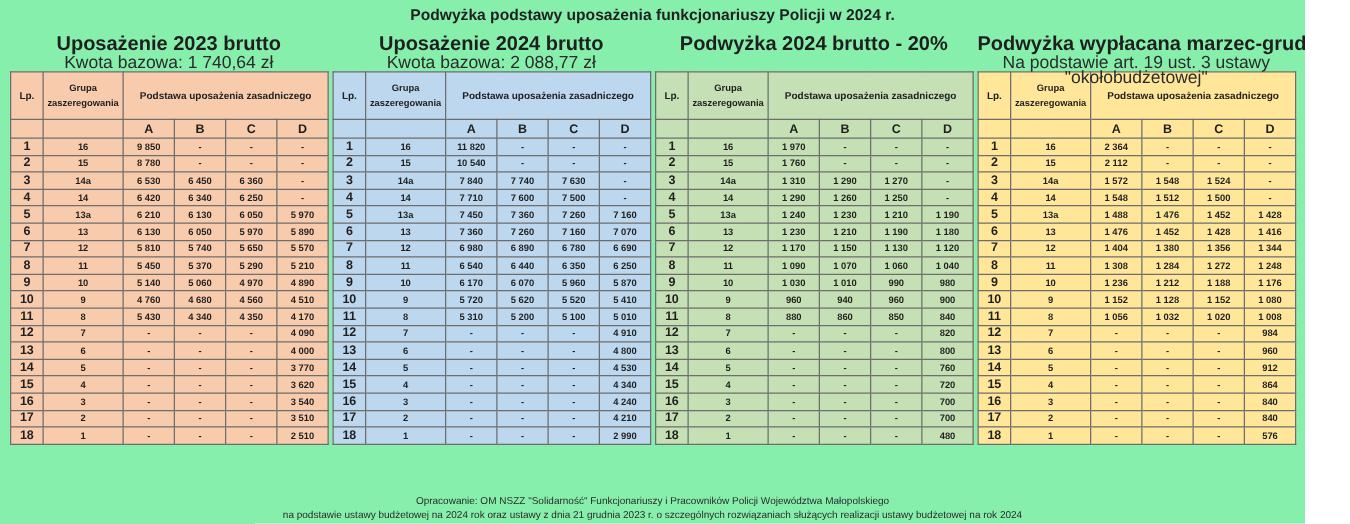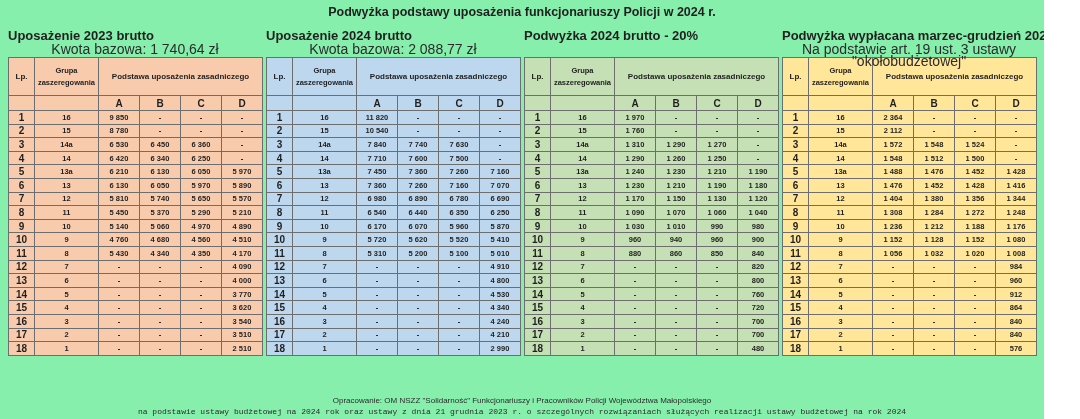--- a/index.html
+++ b/index.html
@@ -8,41 +8,41 @@
     width:1044px; height:419px; position:relative; overflow:hidden;
     background:#86efac; font-family:"Liberation Sans", sans-serif; color:#1f1f1f;
   }
   .main-title {
     text-align:center; font-weight:bold; font-size:12.5px; padding-top:5px;
   }
   .tables-row {
     display:flex; justify-content:space-between; padding:0 8px; margin-top:9px;
   }
   .table-col { width:254px; }
-  .tbl-title { text-align:left; font-weight:bold; font-size:13px; height:15px; line-height:15px; white-space:nowrap; }
+  .tbl-title { text-align:center; font-weight:bold; font-size:16px; height:15px; line-height:15px; white-space:nowrap; }
   .tbl-subtitle { text-align:center; font-size:14px; height:12px; line-height:12px; color:#2b2b2b; margin-bottom:2px; }
   table.salary {
     width:254px; border-collapse:collapse; table-layout:fixed;
     background:var(--tbl-bg); border:1.5px solid #5a5a5a;
   }
   table.salary th, table.salary td {
     border:1px solid #6e6e6e; text-align:center; vertical-align:middle;
     font-weight:bold; color:#1f1f1f; overflow:hidden;
   }
   tr.hdr1 { height:38px; }
   tr.hdr2 { height:15px; }
   th.lp-h   { font-size:8px;margin-left:15px; }
   th.grp-h  { font-size:7.5px; line-height:1.5; padding:0 1px; }
   th.base-h { font-size:8px; }
   tr.hdr2 th { font-size:10px; }
   tbody td { height:13.6px; font-size:7.5px; padding:0 1px; white-space:nowrap; }
   tbody td:first-child { font-size:10px; }
   .footer { position:absolute; left:0; right:0; bottom:3px; text-align:center; }
   .footer-line1 { font-size:8px; color:#2b2b2b; margin-bottom:2px; }
-  .footer-line2 { font-size:8px; color:#2b2b2b;font-family:Liberation Mono, monospace; }
+  .footer-line2 { font-size:8px; color:#2b2b2b; }
 </style>
 </head>
 <body>
 
 <div class="page">
   <div class="main-title">Podwyżka podstawy uposażenia funkcjonariuszy Policji w 2024 r.</div>
 
   <div class="tables-row">
 
     <div class="table-col">

